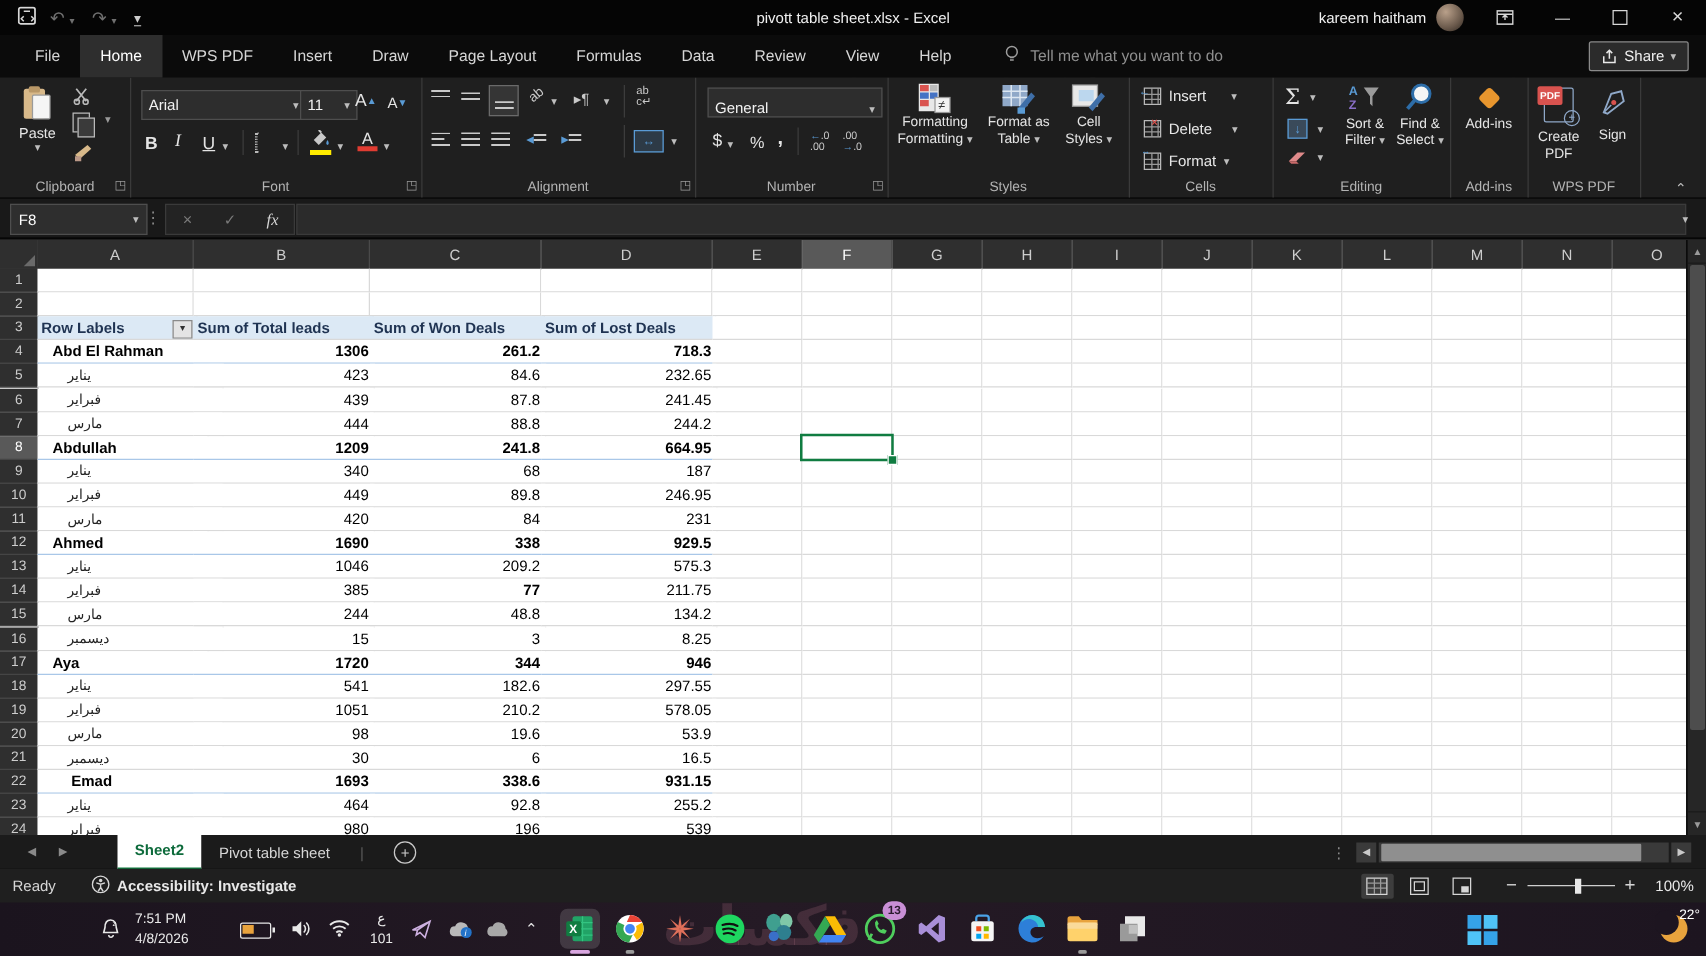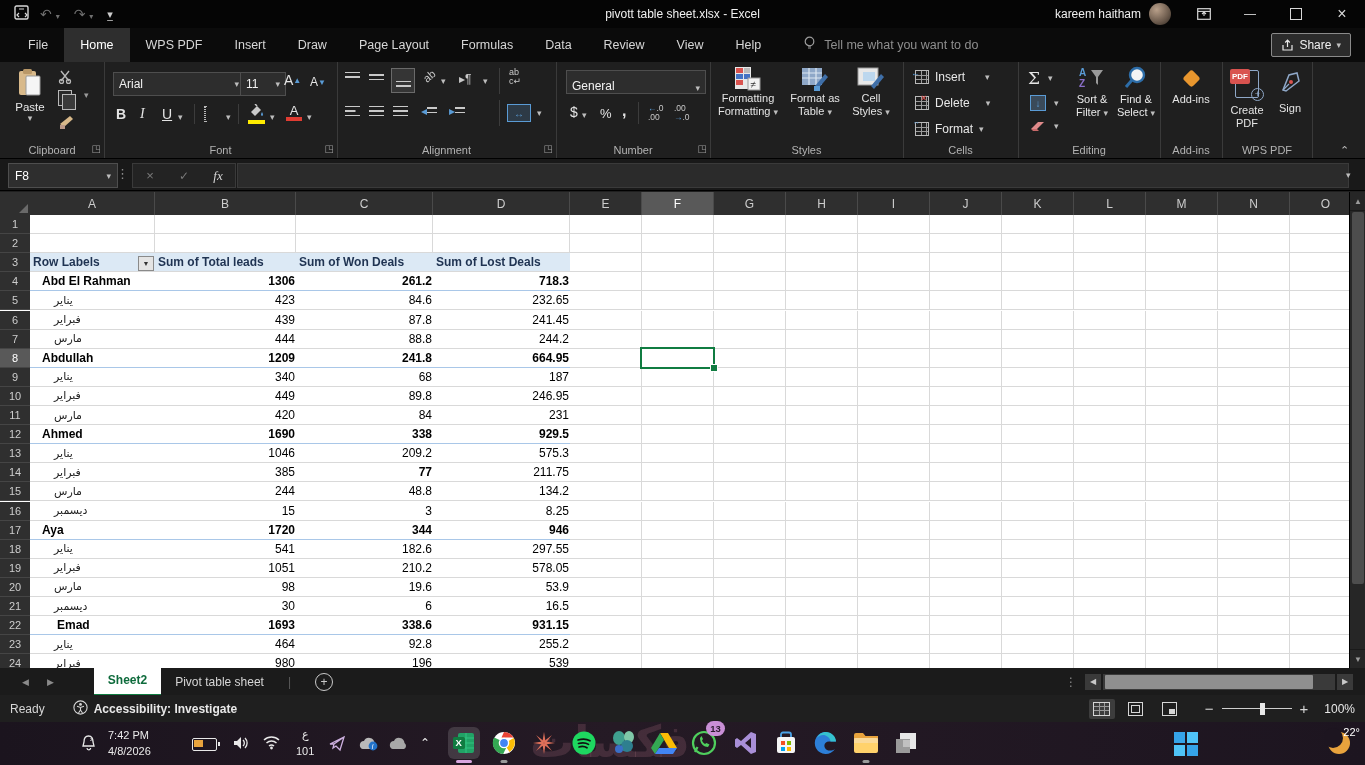--- a/index.html
+++ b/index.html
@@ -870,21 +870,21 @@
     <div class="abs" style="left:530px;top:-6px;font-size:44px;font-weight:bold;color:rgba(232,150,170,0.16);font-family:'DejaVu Sans',sans-serif;">فكسات</div>
 
     <span class="abs" style="left:80px;top:12px;">
       <svg width="17" height="18" viewBox="0 0 17 18">
           <path d="M8.5 2 C5 2 4 5 4 8 L3 12 H14 L13 8 C13 5 12 2 8.5 2 Z" fill="none" stroke="#e8e8e8" stroke-width="1.3"></path>
           <path d="M7 14 a1.8 1.8 0 0 0 3.6 0" fill="none" stroke="#e8e8e8" stroke-width="1.2"></path>
           <text x="10" y="7" font-size="6" fill="#e8e8e8">z</text>
         </svg>
     </span>
     <div class="abs tray" style="left:108px;top:5px;line-height:16px;">
-      <div>7:42 PM</div>
+      <div>7:51 PM</div>
       <div>4/8/2026</div>
     </div>
     <span class="abs" style="left:192px;top:16px;">
       <span style="display:inline-block;width:23px;height:11px;border:1.3px solid #e8e8e8;border-radius:2px;position:relative;"><span style="position:absolute;left:1px;top:1px;width:9px;height:7px;background:#e8a33d;"></span><span style="position:absolute;right:-4px;top:2.5px;width:2px;height:4px;background:#e8e8e8;"></span></span>
     </span>
     <span class="abs" style="left:232px;top:13px;">
       <svg width="18" height="16" viewBox="0 0 18 16">
           <path d="M2 6 h3 l4 -4 v12 l-4 -4 h-3 Z" fill="#e8e8e8"></path>
           <path d="M11 5 a4 4 0 0 1 0 6 M13 3 a7 7 0 0 1 0 10" stroke="#e8e8e8" stroke-width="1.3" fill="none"></path>
         </svg>

